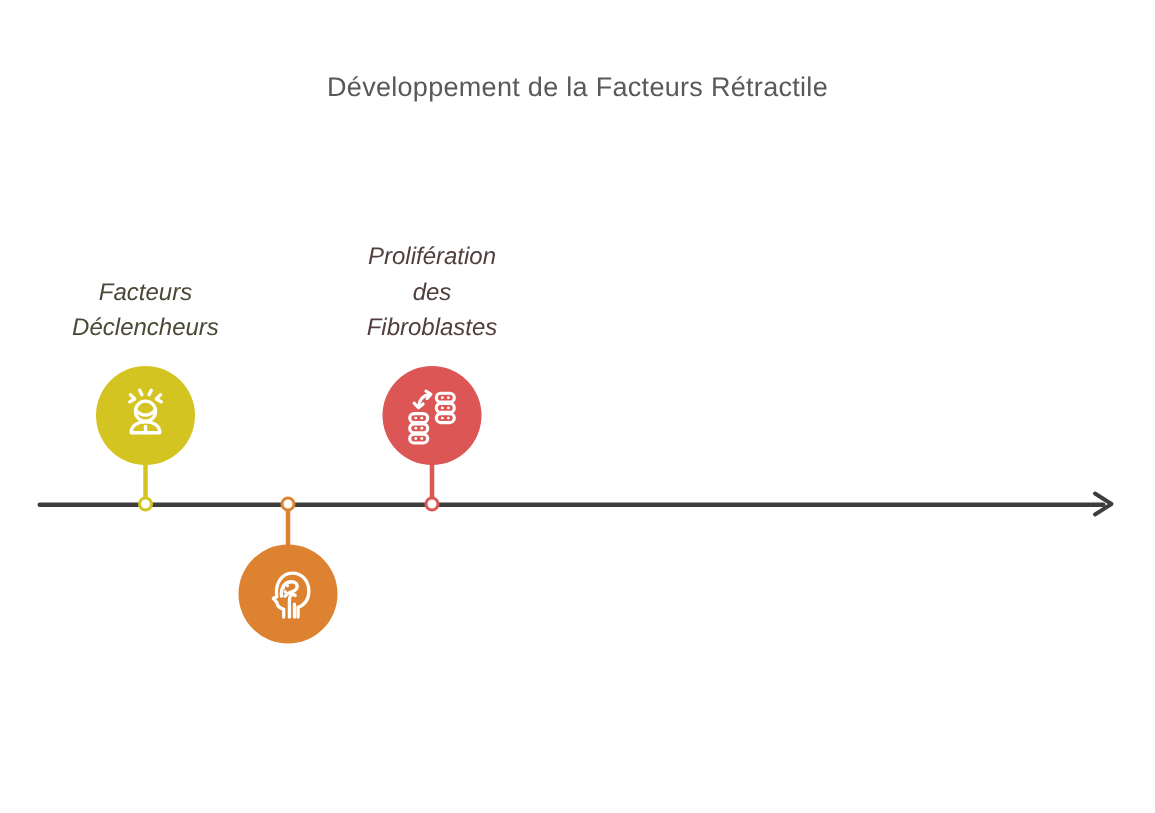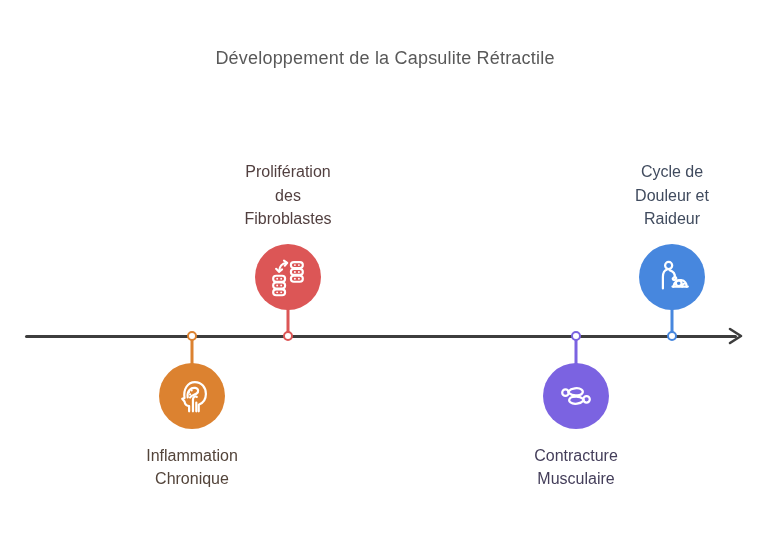--- a/index.html
+++ b/index.html
@@ -10,21 +10,21 @@
   .title{
     position:absolute;top:48px;left:0;width:100%;text-align:center;
     font-size:18px;color:#595959;letter-spacing:.2px;
   }
   .tl-line{position:absolute;left:25px;top:335px;width:712px;height:3px;background:var(--line);border-radius:2px;}
   .tl-arrow{position:absolute;left:726px;top:325px;color:var(--line);}
   .node{position:absolute;top:0;width:170px;height:100%;}
   .n1{left:12px}.n2{left:107px}.n3{left:203px}.n4{left:299px}.n5{left:395px}.n6{left:491px}.n7{left:587px}
   .label{
     position:absolute;left:0;right:0;text-align:center;font-size:16px;line-height:1.45;
-    color:var(--t);white-space:pre-line;
+    color:var(--t);white-space:pre-line;font-style:italic;
   }
   .above .label{bottom:312px;}
   .below .label{top:444px;}
   .circle{
     position:absolute;left:50%;transform:translateX(-50%);width:66px;height:66px;border-radius:50%;
     background:var(--c);display:flex;align-items:center;justify-content:center;
   }
   .above .circle{top:244px;}
   .below .circle{top:363px;}
   .stem{position:absolute;left:50%;transform:translateX(-50%);width:3px;background:var(--c);}
@@ -34,31 +34,47 @@
     position:absolute;left:50%;transform:translateX(-50%);top:331px;width:10px;height:10px;
     border-radius:50%;background:#fff;border:2.5px solid var(--c);box-sizing:border-box;
   }
   .circle svg{display:block;}
 </style>
 </head>
 <body>
 
 <div class="canvas" style="--line: #3d3d3d;">
 
-  <div class="title">Développement de la Capsulite Rétractile</div>
+  <div class="title">Développement de la Facteurs Rétractile</div>
 
   <div class="tl-line"></div>
   <svg class="tl-arrow" width="22" height="22" viewBox="0 0 22 22">
     <path d="M4 4 L15 11 L4 18" fill="none" stroke="currentColor" stroke-width="2.6" stroke-linecap="round" stroke-linejoin="round"></path>
   </svg>
 
+  <div class="node above n1" style="--c: #d4c422; --t: #4b4936;">
+    <div class="label">Facteurs
+Déclencheurs</div>
+    <div class="circle">
+      <svg width="46" height="46" viewBox="0 0 48 48" fill="none" stroke="#fff" stroke-width="2.3" stroke-linecap="round" stroke-linejoin="round">
+        <circle cx="24" cy="21" r="7"></circle>
+        <path d="M17.2 20.2 C21.5 24.8 26.5 24.8 30.8 20.2"></path>
+        <path d="M14 36 C14 31 18.5 28.5 24 28.5 C29.5 28.5 34 31 34 36 L14 36 Z"></path>
+        <path d="M24 31.5 L24 36"></path>
+        <path d="M13.5 9.5 L16.5 12.5 L13 14.5"></path>
+        <path d="M34.5 9.5 L31.5 12.5 L35 14.5"></path>
+        <path d="M20 6.5 L21.5 9.5"></path>
+        <path d="M28 6.5 L26.5 9.5"></path>
+      </svg>
+    </div>
+    <div class="stem"></div>
+    <div class="dot"></div>
+  </div>
 
   <div class="node below n2" style="--c: #dc8230; --t: #53443a;">
-    <div class="label">Inflammation
-Chronique</div>
     <div class="circle">
       <svg width="46" height="46" viewBox="0 0 48 48" fill="none" stroke="#fff" stroke-width="2.3" stroke-linecap="round" stroke-linejoin="round">
         <path d="M21 40 L21 34.5 C18 34 16.5 32 16.2 29.8 L13.8 27 L16.2 26 C14.8 17 19.5 9.5 27 9.5 C34 9.5 38.5 15 38.5 22 C38.5 27.5 35.5 31.5 31 33.2 L31 40"></path>
         <path d="M25 40 L25 28 C25 25 27 23.5 29 25"></path>
         <path d="M28.5 40 L28.5 31"></path>
         <path d="M19.5 25.5 C18.5 18.5 23 14.8 27.5 15.6 C31 16.3 31.2 19.8 28.8 21.4 C26.4 23 23.6 22.6 22 25.5"></path>
         <circle cx="20.8" cy="19.8" r="1.15" fill="#fff" stroke="none"></circle>
         <circle cx="23.6" cy="18.2" r="1.15" fill="#fff" stroke="none"></circle>
         <circle cx="22" cy="22.4" r="1.15" fill="#fff" stroke="none"></circle>
       </svg>
@@ -95,48 +111,15 @@
         <path d="M11.6 15.4 L14.6 18.6 L17.8 16"></path>
         <path d="M19.8 7 L23.2 9.3 L20.6 12.2"></path>
       </svg>
     </div>
     <div class="stem"></div>
     <div class="dot"></div>
   </div>
 
 
 
-  <div class="node below n6" style="--c: #7b63e1; --t: #443e5a;">
-    <div class="label">Contracture
-Musculaire</div>
-    <div class="circle">
-      <svg width="46" height="46" viewBox="0 0 48 48" fill="none" stroke="#fff" stroke-width="2.3" stroke-linecap="round" stroke-linejoin="round">
-        <circle cx="13" cy="20.5" r="3.4"></circle>
-        <path d="M16.3 19 C19 15.8 26.5 14.8 29.8 17.3 C32.3 19.2 31 22.4 27.5 23 C23.5 23.7 19 23 17 21.3 C15.8 20.3 15.8 19.6 16.3 19 Z"></path>
-        <circle cx="35" cy="27.5" r="3.4"></circle>
-        <path d="M31.7 29 C29 32.2 21.5 33.2 18.2 30.7 C15.7 28.8 17 25.6 20.5 25 C24.5 24.3 29 25 31 26.7 C32.2 27.7 32.2 28.4 31.7 29 Z"></path>
-      </svg>
-    </div>
-    <div class="stem"></div>
-    <div class="dot"></div>
-  </div>
 
-  <div class="node above n7" style="--c: #4787de; --t: #404b5e;">
-    <div class="label">Cycle de
-Douleur et
-Raideur</div>
-    <div class="circle">
-      <svg width="46" height="46" viewBox="0 0 48 48" fill="none" stroke="#fff" stroke-width="2.3" stroke-linecap="round" stroke-linejoin="round">
-        <circle cx="20.5" cy="12" r="3.7"></circle>
-        <path d="M14.5 36 L14.5 24 C14.5 19.5 16.5 16.8 19 16.2"></path>
-        <path d="M21.5 16.8 C25.5 18.3 27.3 21 26.8 24"></path>
-        <ellipse cx="26.6" cy="25.6" rx="1.8" ry="1.3" transform="rotate(-25 26.6 25.6)"></ellipse>
-        <path d="M25.5 34 C25.8 29.5 29.5 26.8 33.5 27.3 C37.3 27.8 39.6 30.8 39.2 34"></path>
-        <path d="M24.5 34 L40.5 34"></path>
-        <circle cx="31" cy="30.6" r="3"></circle>
-        <path d="M34.6 34 C34.6 31.6 36.2 30.4 38 30.9"></path>
-      </svg>
-    </div>
-    <div class="stem"></div>
-    <div class="dot"></div>
-  </div>
 
 </div>
 
 </body></html>

